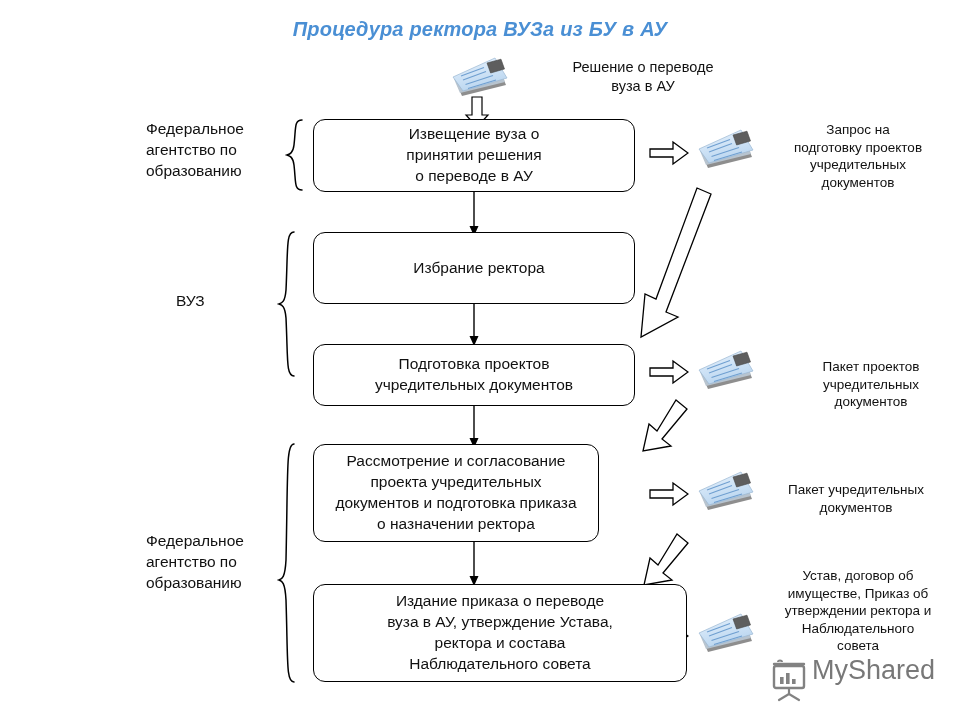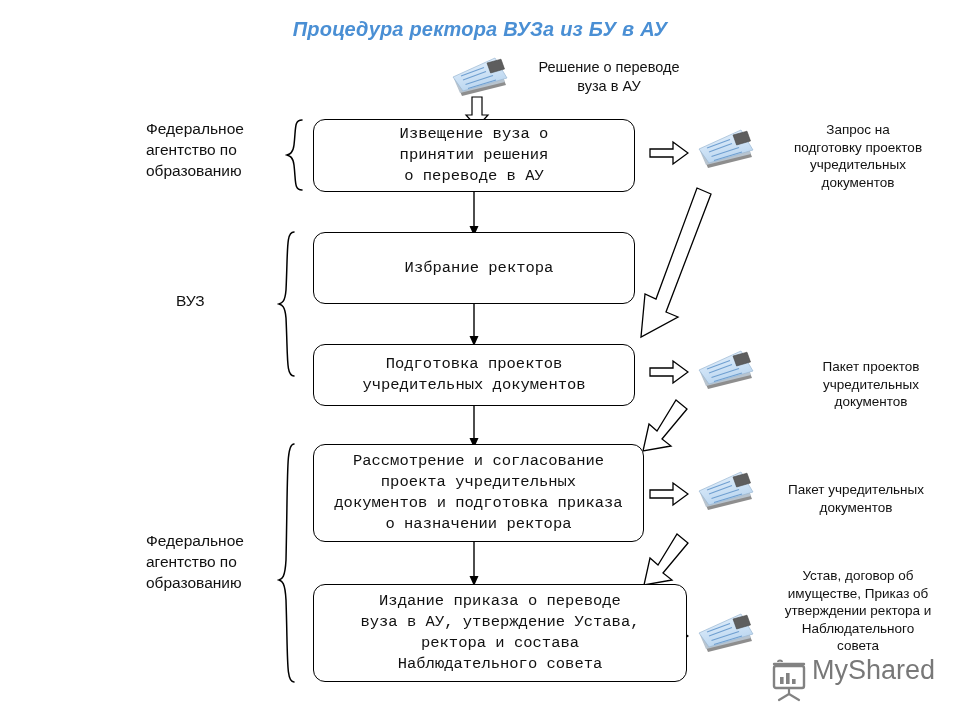--- a/index.html
+++ b/index.html
@@ -38,21 +38,20 @@
     background: #fff;
     box-sizing: border-box;
     display: flex;
     align-items: center;
     justify-content: center;
     text-align: center;
     font-size: 15.5px;
     color: #111;
     line-height: 1.35;
     padding: 4px 10px;
-    font-family: Liberation Mono, monospace;
   }
   .grouplabel {
     position: absolute;
     text-align: left;
     font-size: 15.5px;
     color: #111;
     line-height: 1.35;
   }
   .sidelabel {
     position: absolute;
@@ -178,35 +177,35 @@
       <path d="M2,4 L32,4" stroke="#6d6d6d" stroke-width="2.4" stroke-linecap="round"></path>
       <path d="M6,2 C6,0 10,0 10,2" fill="none" stroke="#6d6d6d" stroke-width="2"></path>
       <rect x="8" y="17" width="3.6" height="7" fill="#6d6d6d"></rect>
       <rect x="14" y="13" width="3.6" height="11" fill="#6d6d6d"></rect>
       <rect x="20" y="19" width="3.6" height="5" fill="#6d6d6d"></rect>
       <path d="M17,28 L17,34" stroke="#6d6d6d" stroke-width="2.2"></path>
       <path d="M17,34 L7,40 M17,34 L27,40" stroke="#6d6d6d" stroke-width="2.2" stroke-linecap="round"></path>
     </g>
   </svg>
 
-  <div class="toplabel" style="left:514px; top:58px; width:190px;">Решение о переводе<br>вуза в АУ</div>
+  <div class="toplabel" style="left:548px; top:58px; width:190px;">Решение о переводе<br>вуза в АУ</div>
 
   <div class="grouplabel" style="left:146px; top:119px; width:150px;">Федеральное<br>агентство по<br>образованию</div>
 
   <div class="grouplabel" style="left:176px; top:291px; width:100px;">ВУЗ</div>
 
   <div class="grouplabel" style="left:146px; top:531px; width:150px;">Федеральное<br>агентство по<br>образованию</div>
 
   <div class="box" style="left:313px; top:119px; width:322px; height:73px;">Извещение вуза о<br>принятии решения<br>о переводе в АУ</div>
 
   <div class="box" style="left:313px; top:232px; width:322px; height:72px;padding-left:20px;">Избрание ректора</div>
 
   <div class="box" style="left:313px; top:344px; width:322px; height:62px;">Подготовка проектов<br>учредительных документов</div>
 
-  <div class="box" style="left:313px; top:444px; width:331px; height:98px;">Рассмотрение и согласование<br>проекта учредительных<br>документов и подготовка приказа<br>о назначении ректора</div>
+  <div class="box" style="left:313px; top:444px; width:286px; height:98px;">Рассмотрение и согласование<br>проекта учредительных<br>документов и подготовка приказа<br>о назначении ректора</div>
 
   <div class="box" style="left:313px; top:584px; width:374px; height:98px;">Издание приказа о переводе<br>вуза в АУ, утверждение Устава,<br>ректора и состава<br>Наблюдательного совета</div>
 
   <div class="sidelabel" style="left:763px; top:121px; width:190px;">Запрос на<br>подготовку проектов<br>учредительных<br>документов</div>
 
   <div class="sidelabel" style="left:776px; top:350px; width:190px;margin-top:8px;">Пакет проектов<br>учредительных<br>документов</div>
 
   <div class="sidelabel" style="left:758px; top:481px; width:196px;">Пакет учредительных<br>документов</div>
 
   <div class="sidelabel" style="left:758px; top:567px; width:200px;">Устав, договор об<br>имуществе, Приказ об<br>утверждении ректора и<br>Наблюдательного<br>совета</div>

